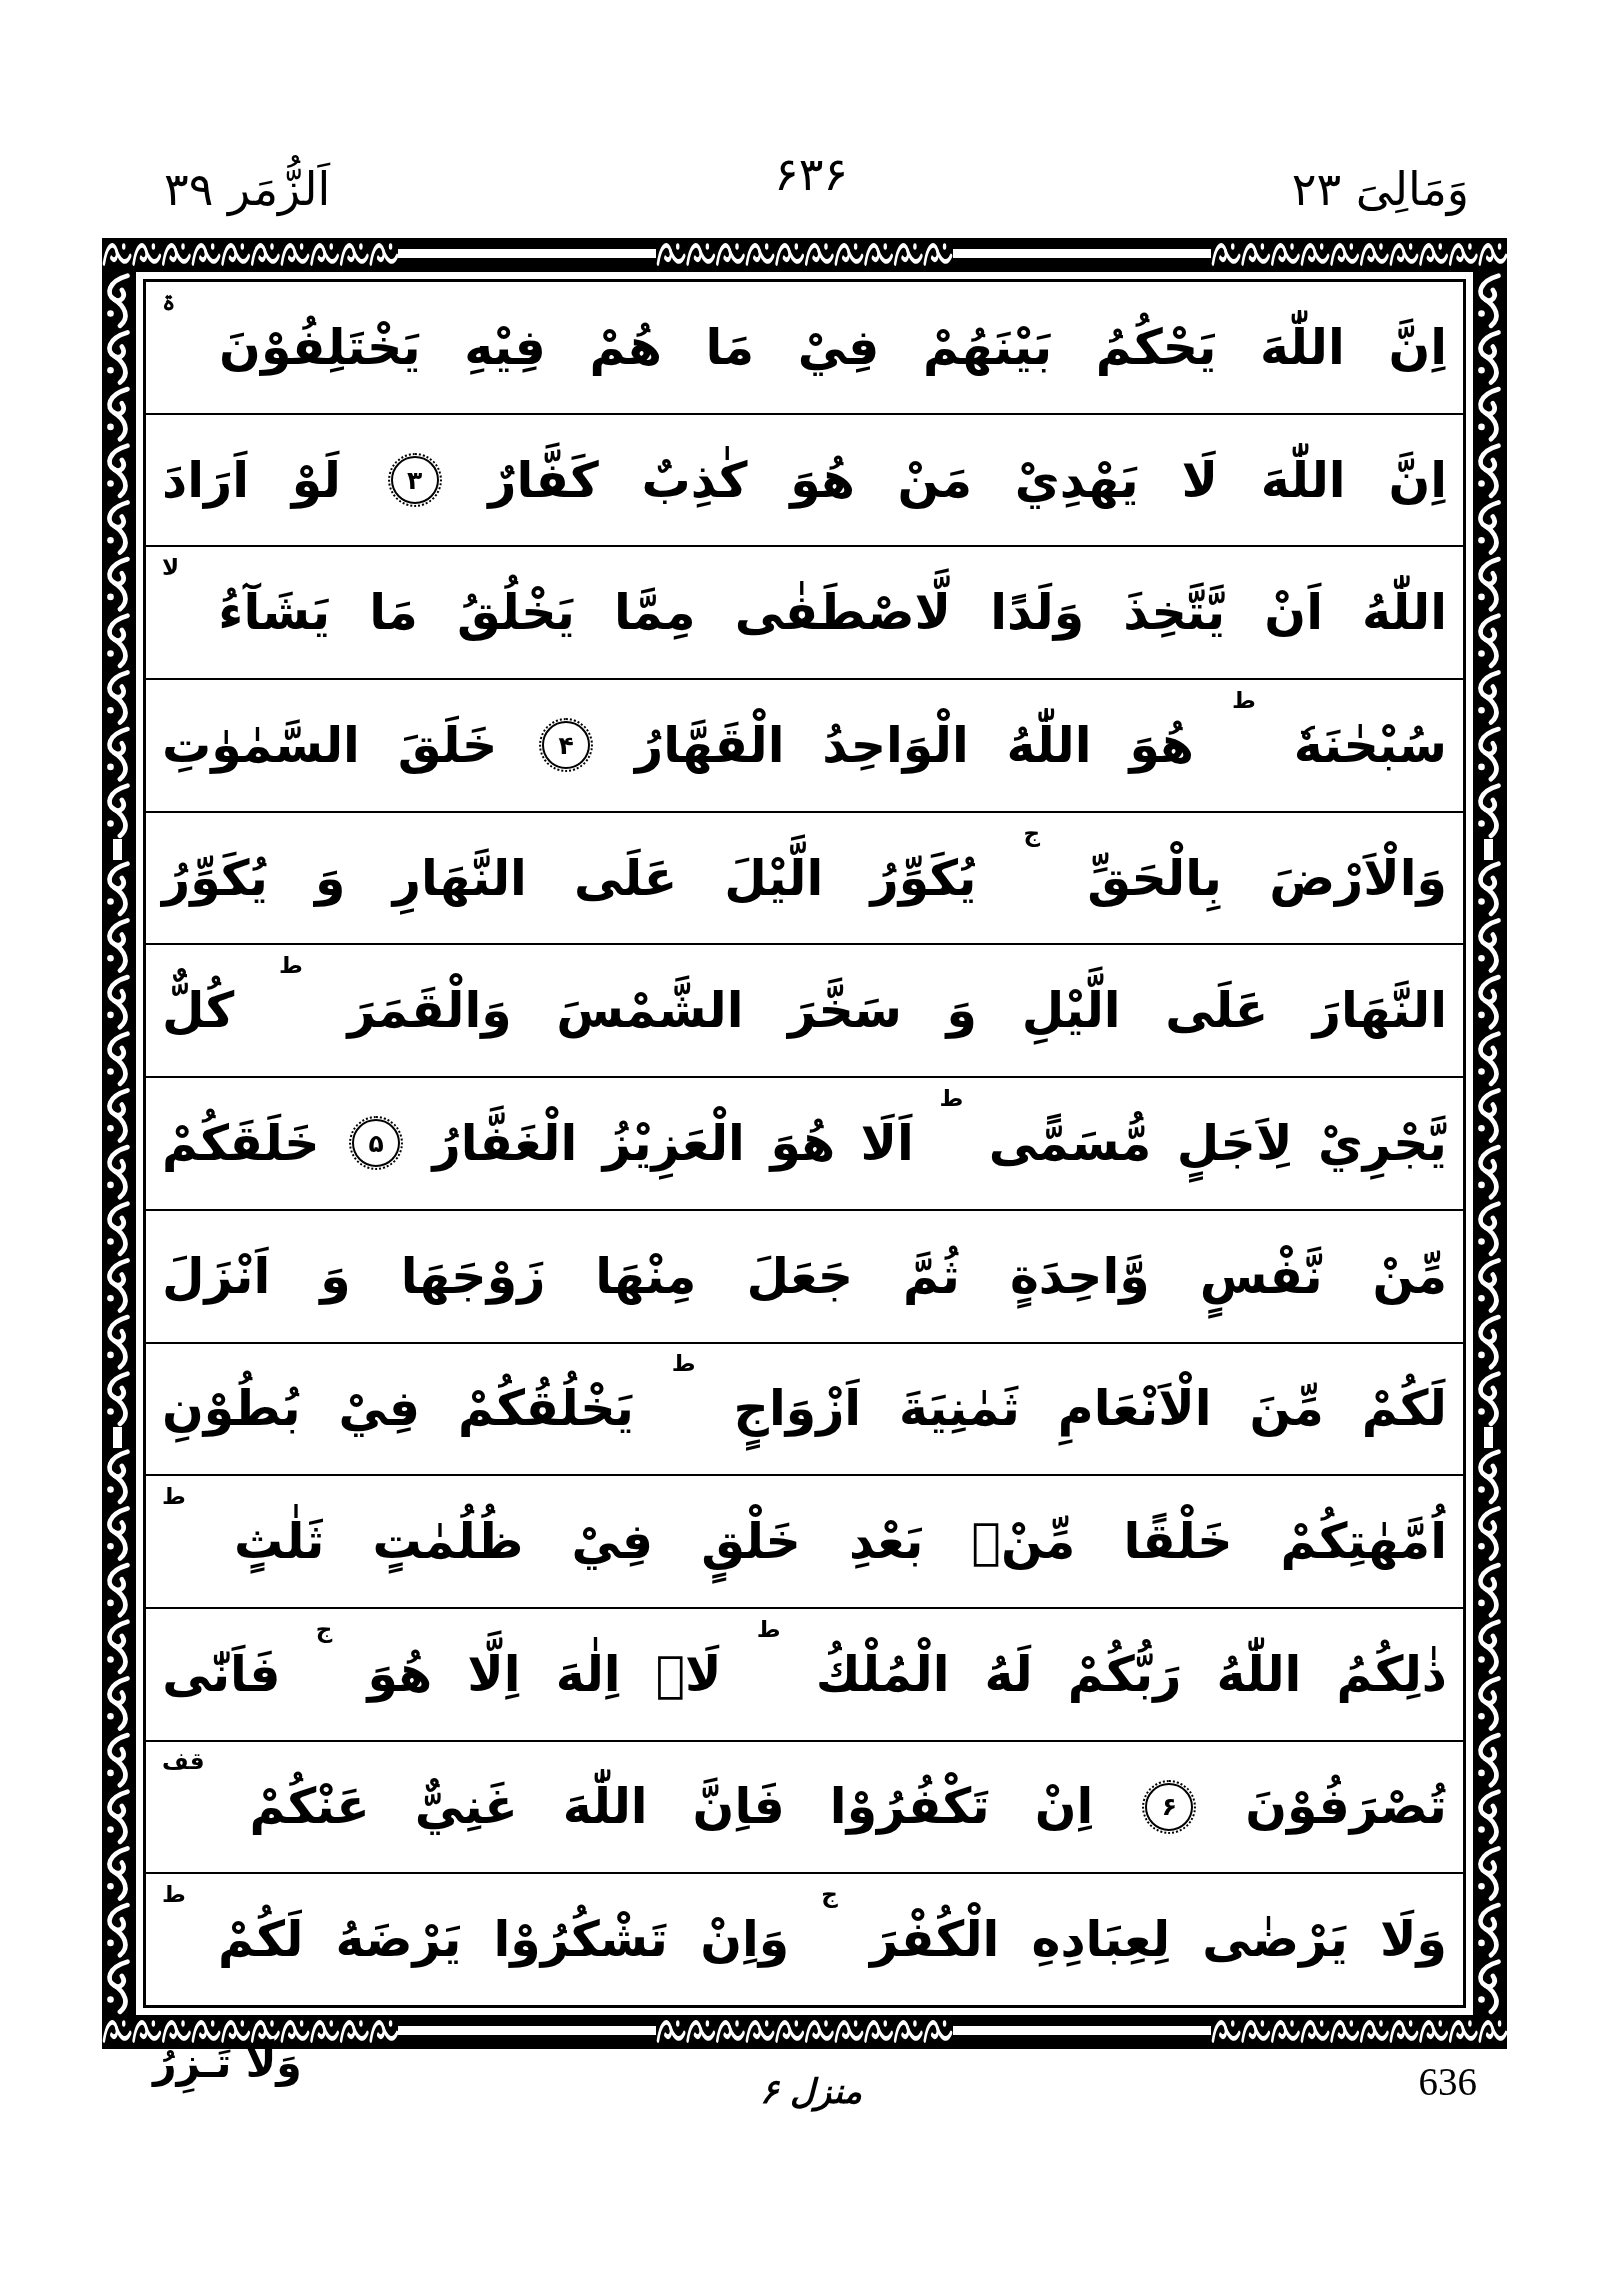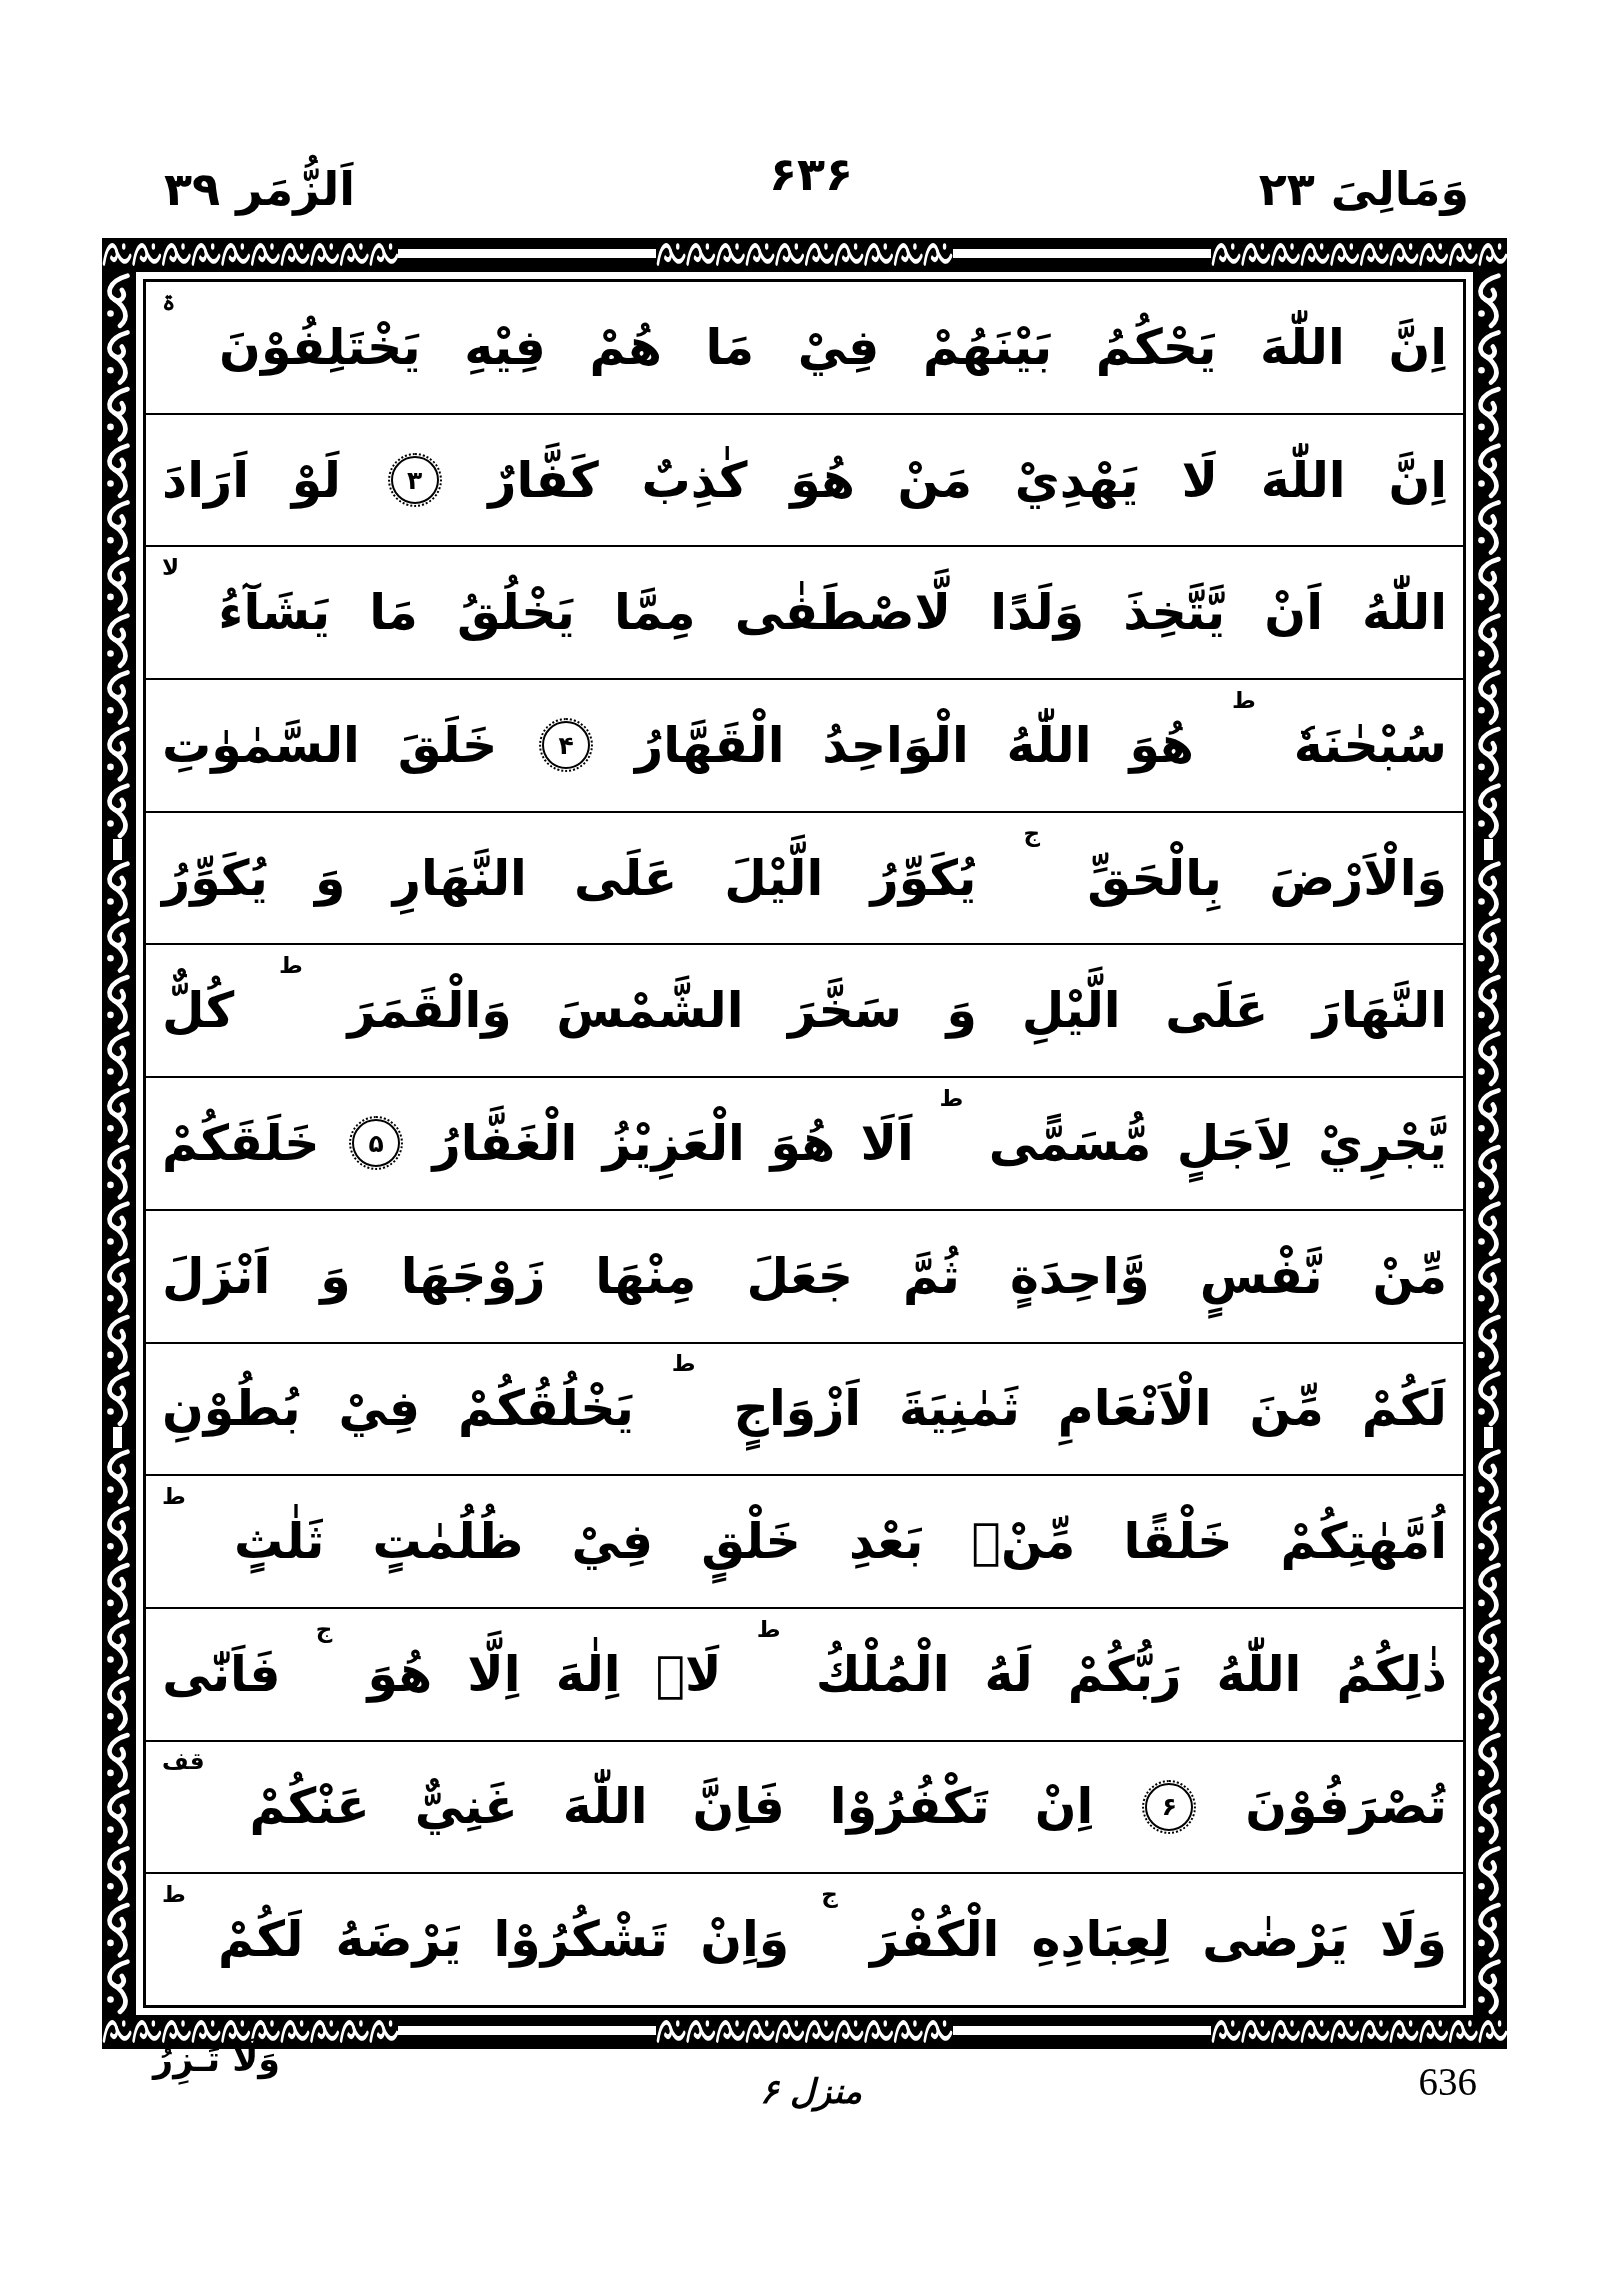--- a/index.html
+++ b/index.html
@@ -6,21 +6,21 @@
   body{
     width:1622px;height:2270px;position:relative;background:#ffffff;
     font-family:"DejaVu Sans",sans-serif;color:#000;overflow:hidden;
   }
   
   .hdr-row{
     position:absolute;left:0;top:142px;width:100%;height:93px;
     display:flex;align-items:center;justify-content:space-between;
     padding:0 153px 0 164px;box-sizing:border-box;direction:rtl;
   }
-  .hdr-item{font-size:46px;font-weight:bold;white-space:nowrap;}
+  .hdr-item{font-size:46px;font-weight:normal;white-space:nowrap;}
   .hdr-center{position:absolute;left:50%;transform:translateX(-50%);top:5.3px;}
   
   .frame{position:absolute;left:102px;top:238px;width:1405px;height:1811px;}
   .band{position:absolute;background:#000;display:flex;overflow:hidden;}
   .band-top{left:0;top:0;right:0;height:34px;flex-direction:row;}
   .band-bottom{left:0;bottom:0;right:0;height:34px;flex-direction:row;}
   .band-left{left:0;top:34px;bottom:34px;width:34px;flex-direction:column;}
   .band-right{right:0;top:34px;bottom:34px;width:34px;flex-direction:column;}
   .seg{flex:1;}
   .seg.scroll{flex:1.15;background:#000;}
@@ -39,21 +39,21 @@
   .verse{
     width:44px;height:44px;flex:0 0 auto;border:2.7px solid #000;border-radius:50%;
     outline:2.7px dotted #000;outline-offset:1.8px;display:flex;align-items:center;
     justify-content:center;font-size:25px;font-weight:bold;align-self:center;margin:0 7px;
   }
   .waqf{
     flex:0 0 auto;font-size:23px;font-weight:bold;align-self:flex-start;
     margin-top:8.9px;line-height:1;
   }
   
-  .catchword{position:absolute;left:153px;top:2039px;font-size:35px;font-weight:bold;direction:rtl;}
+  .catchword{position:absolute;left:153px;top:2039px;font-size:41px;font-weight:bold;direction:rtl;}
   .manzil{position:absolute;left:50%;transform:translateX(-50%);top:2071px;font-size:34px;font-weight:bold;direction:rtl;font-style:italic;}
   .pageno{position:absolute;right:145px;top:2059px;font-size:39px;font-family:Liberation Serif, serif;}
 </style>
 </head>
 <body>
 
 <div class="hdr-row">
   <div class="hdr-item">وَمَالِىَ ۲۳</div>
   <div class="hdr-item hdr-center">۶۳۶</div>
   <div class="hdr-item">اَلزُّمَر ۳۹</div>

